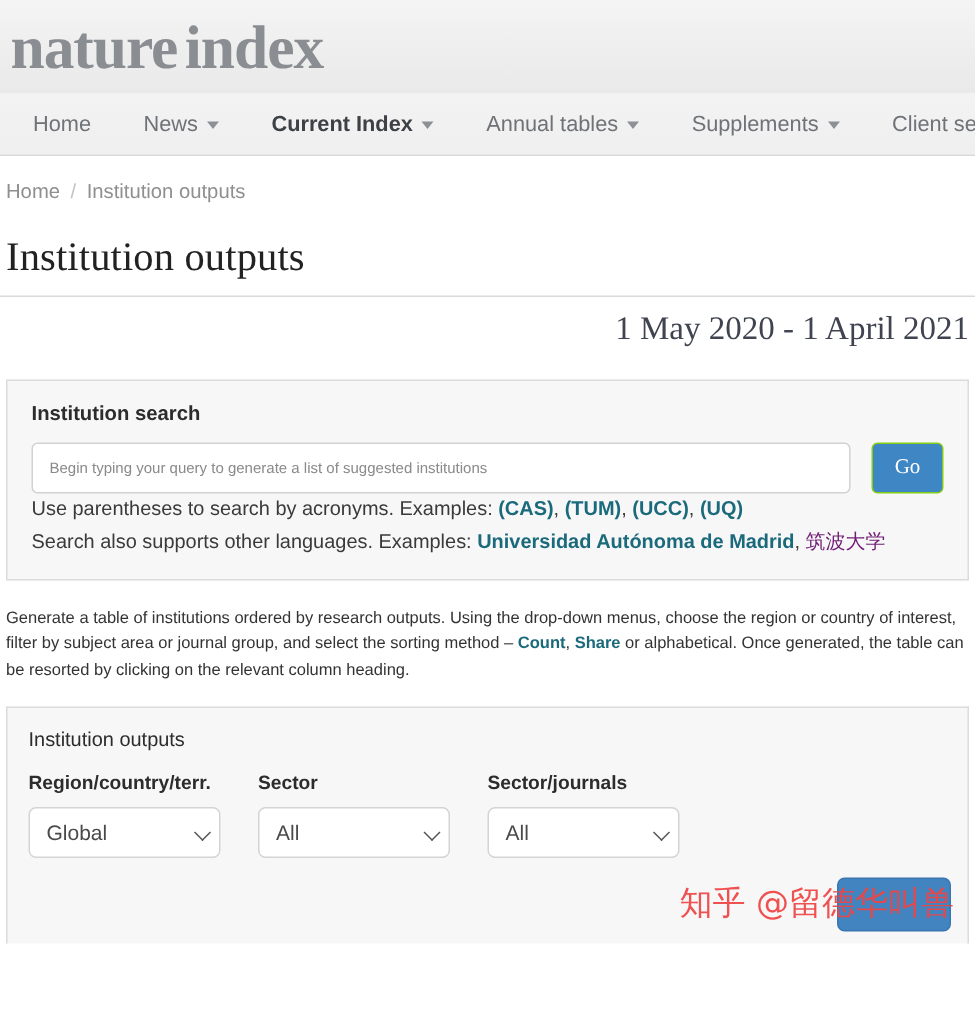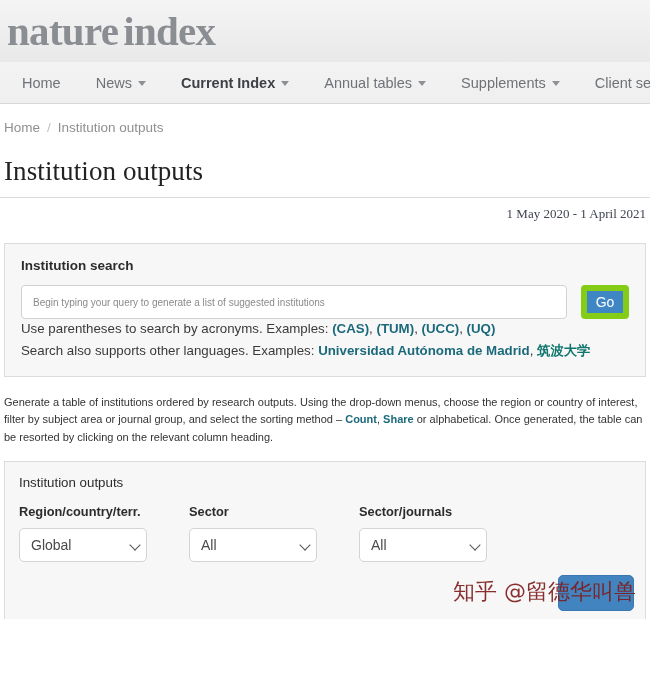--- a/index.html
+++ b/index.html
@@ -91,21 +91,21 @@
     margin: 21px 0 0 4px;
     letter-spacing: 0.1px;
   }
   .title-rule {
     border: none;
     border-top: 1px solid #dadada;
     margin: 10px 0 0 0;
   }
   .date-range {
     font-family: "Liberation Serif", serif;
-    font-size: 13px;
+    font-size: 22px;
     color: #3f4450;
     text-align: right;
     padding: 8px 4px 0 0;
   }
 
   
   .panel {
     margin: 21px 4px 0 4px;
     border: 1px solid #dcdcdc;
     background: #f7f7f7;
@@ -127,35 +127,35 @@
     font-size: 10px;
     color: #7d7d7d;
     padding: 0 11px;
     font-family: "Liberation Sans", sans-serif;
     outline: none;
   }
   .search-input::placeholder { color: #8a8a8a; }
   .go-btn {
     width: 48px; height: 34px;
     background: #3f86c4;
-    border: 6px solid #84cc16;
+    border: 1px solid #84cc16;
     border-radius: 4px;
     color: #ffffff;
     font-size: 14px;
     cursor: pointer;
-    font-family: Liberation Sans, sans-serif;
+    font-family: Liberation Serif, serif;
   }
   .hint {
     font-size: 13.3px;
     color: #3a3a3a;
     line-height: 1.5;
   }
   .hint + .hint { margin-top: 2px; }
   .lnk { color: #1b6a7c; font-weight: 700; cursor: pointer; }
-  .lnk-cjk { color: #0f766e; font-weight: 700; cursor: pointer; }
+  .lnk-cjk { color: #701a75; font-weight: 400; cursor: pointer; }
 
   
   .desc {
     margin: 17px 4px 0 4px;
     font-size: 11px;
     color: #333333;
     line-height: 1.58;
   }
 
   
@@ -166,21 +166,21 @@
     background: #f7f7f7;
     padding: 13px 14px 0 14px;
     height: 158px;
     position: relative;
   }
   .filters-title {
     font-size: 13.3px;
     color: #2c2c2c;
     margin-bottom: 14px;
   }
-  .filter-row { display: flex; gap: 39px; align-items: center; }
+  .filter-row { display: flex; gap: 22px; align-items: center; }
   .filter-col { width: 131px; }
   .filter-label {
     font-size: 12.8px;
     font-weight: 700;
     color: #2c2c2c;
     margin-bottom: 9px;
     white-space: nowrap;
   }
   .select-wrap { position: relative; }
   .select-box {
@@ -224,21 +224,21 @@
     right: 9px;
     bottom: 12px;
     font-size: 22px;
     color: #ffffff;
     opacity: 0.92;
     white-space: nowrap;
     text-shadow: 0 0 2px rgba(120,120,120,0.55);
     pointer-events: none;
     font-family: "DejaVu Sans", sans-serif;
   }
-  .watermark .wm-gray { color: #7f1d1d; text-shadow: none; }
+  .watermark .wm-gray { color: #ef4444; text-shadow: none; }
 </style>
 </head>
 <body>
 
 <div id="page">
 
   <div class="masthead">
     <div class="logo">
       <span>nature</span><span class="idx">index</span>
     </div>

